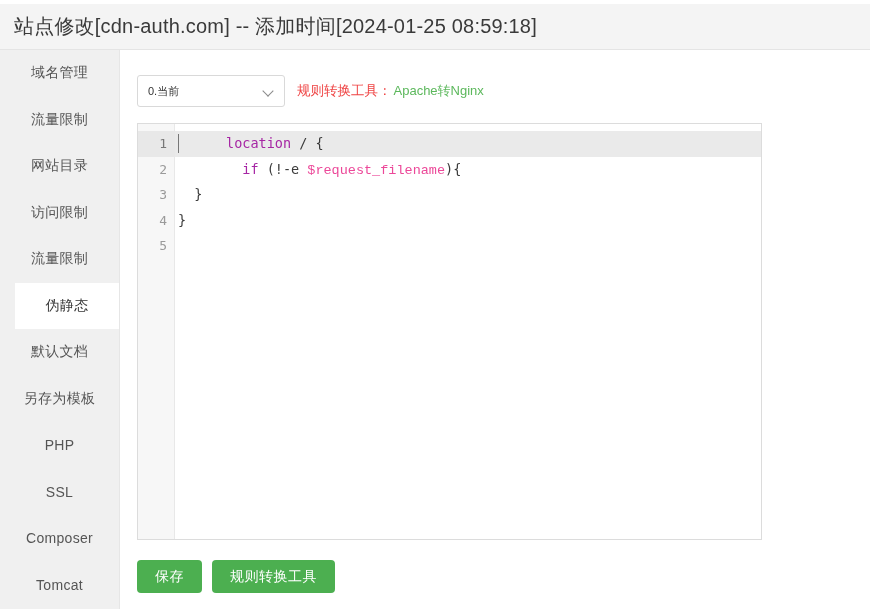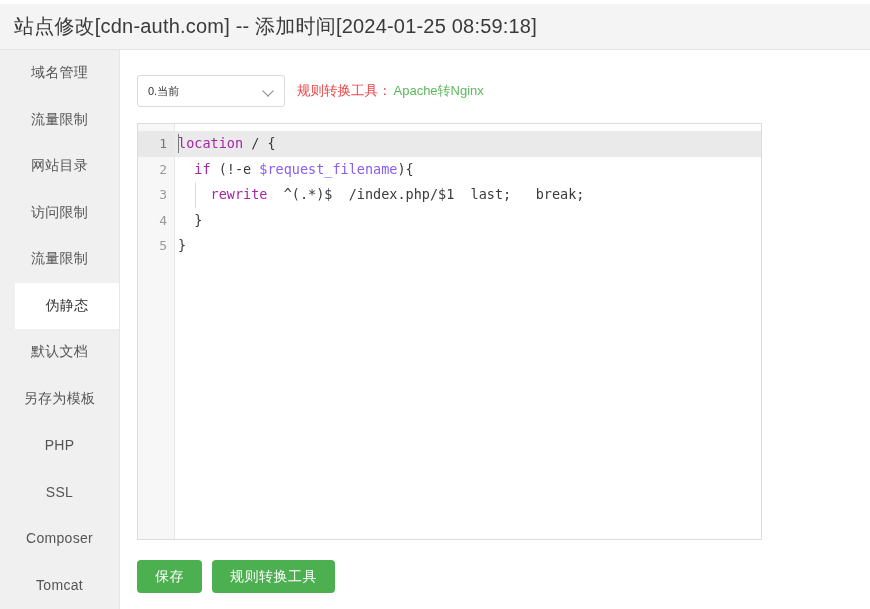--- a/index.html
+++ b/index.html
@@ -190,22 +190,22 @@
     font-family: "DejaVu Sans Mono", "Liberation Mono", monospace;
     font-size: 13.5px;
     white-space: pre;
     color: #3b3b3b;
     padding-left: 3px;
     position: relative;
   }
   .code-line.active {
     background: #eaeaea;
   }
-  .tok-keyword { color: #a626a4; }
-  .tok-var     { color: #8b5cf6; }
+  .tok-keyword { color: #a626a4; margin-left: 48px; }
+  .tok-var     { color: #ec4899; font-family: Liberation Mono, monospace; }
   .tok-plain   { color: #3b3b3b; }
   #caret {
     position: absolute;
     left: 3px;
     top: 3px;
     width: 1px;
     height: 19px;
     background: #777;
   }
   .indent-guide {
@@ -306,21 +306,20 @@
         <div id="gutter">
             <div class="gutter-num active">1</div>
             <div class="gutter-num">2</div>
             <div class="gutter-num">3</div>
             <div class="gutter-num">4</div>
             <div class="gutter-num">5</div>
           </div>
         <div id="code-pane">
             <div class="code-line active"><span class="tok-keyword">location</span><span class="tok-plain"> / {</span><span id="caret"></span></div>
             <div class="code-line"><span class="tok-plain">  </span><span class="tok-keyword">if</span><span class="tok-plain"> (!-e </span><span class="tok-var">$request_filename</span><span class="tok-plain">){</span></div>
-            <div class="code-line"><span class="indent-guide"></span><span class="tok-plain">    </span><span class="tok-keyword">rewrite</span><span class="tok-plain">  ^(.*)$  /index.php/$1  last;   break;</span></div>
             <div class="code-line"><span class="tok-plain">  }</span></div>
             <div class="code-line"><span class="tok-plain">}</span></div>
           </div>
       </div>
 
       <div id="button-row">
         <button class="btn">保存</button>
         <button class="btn">规则转换工具</button>
       </div>
 

